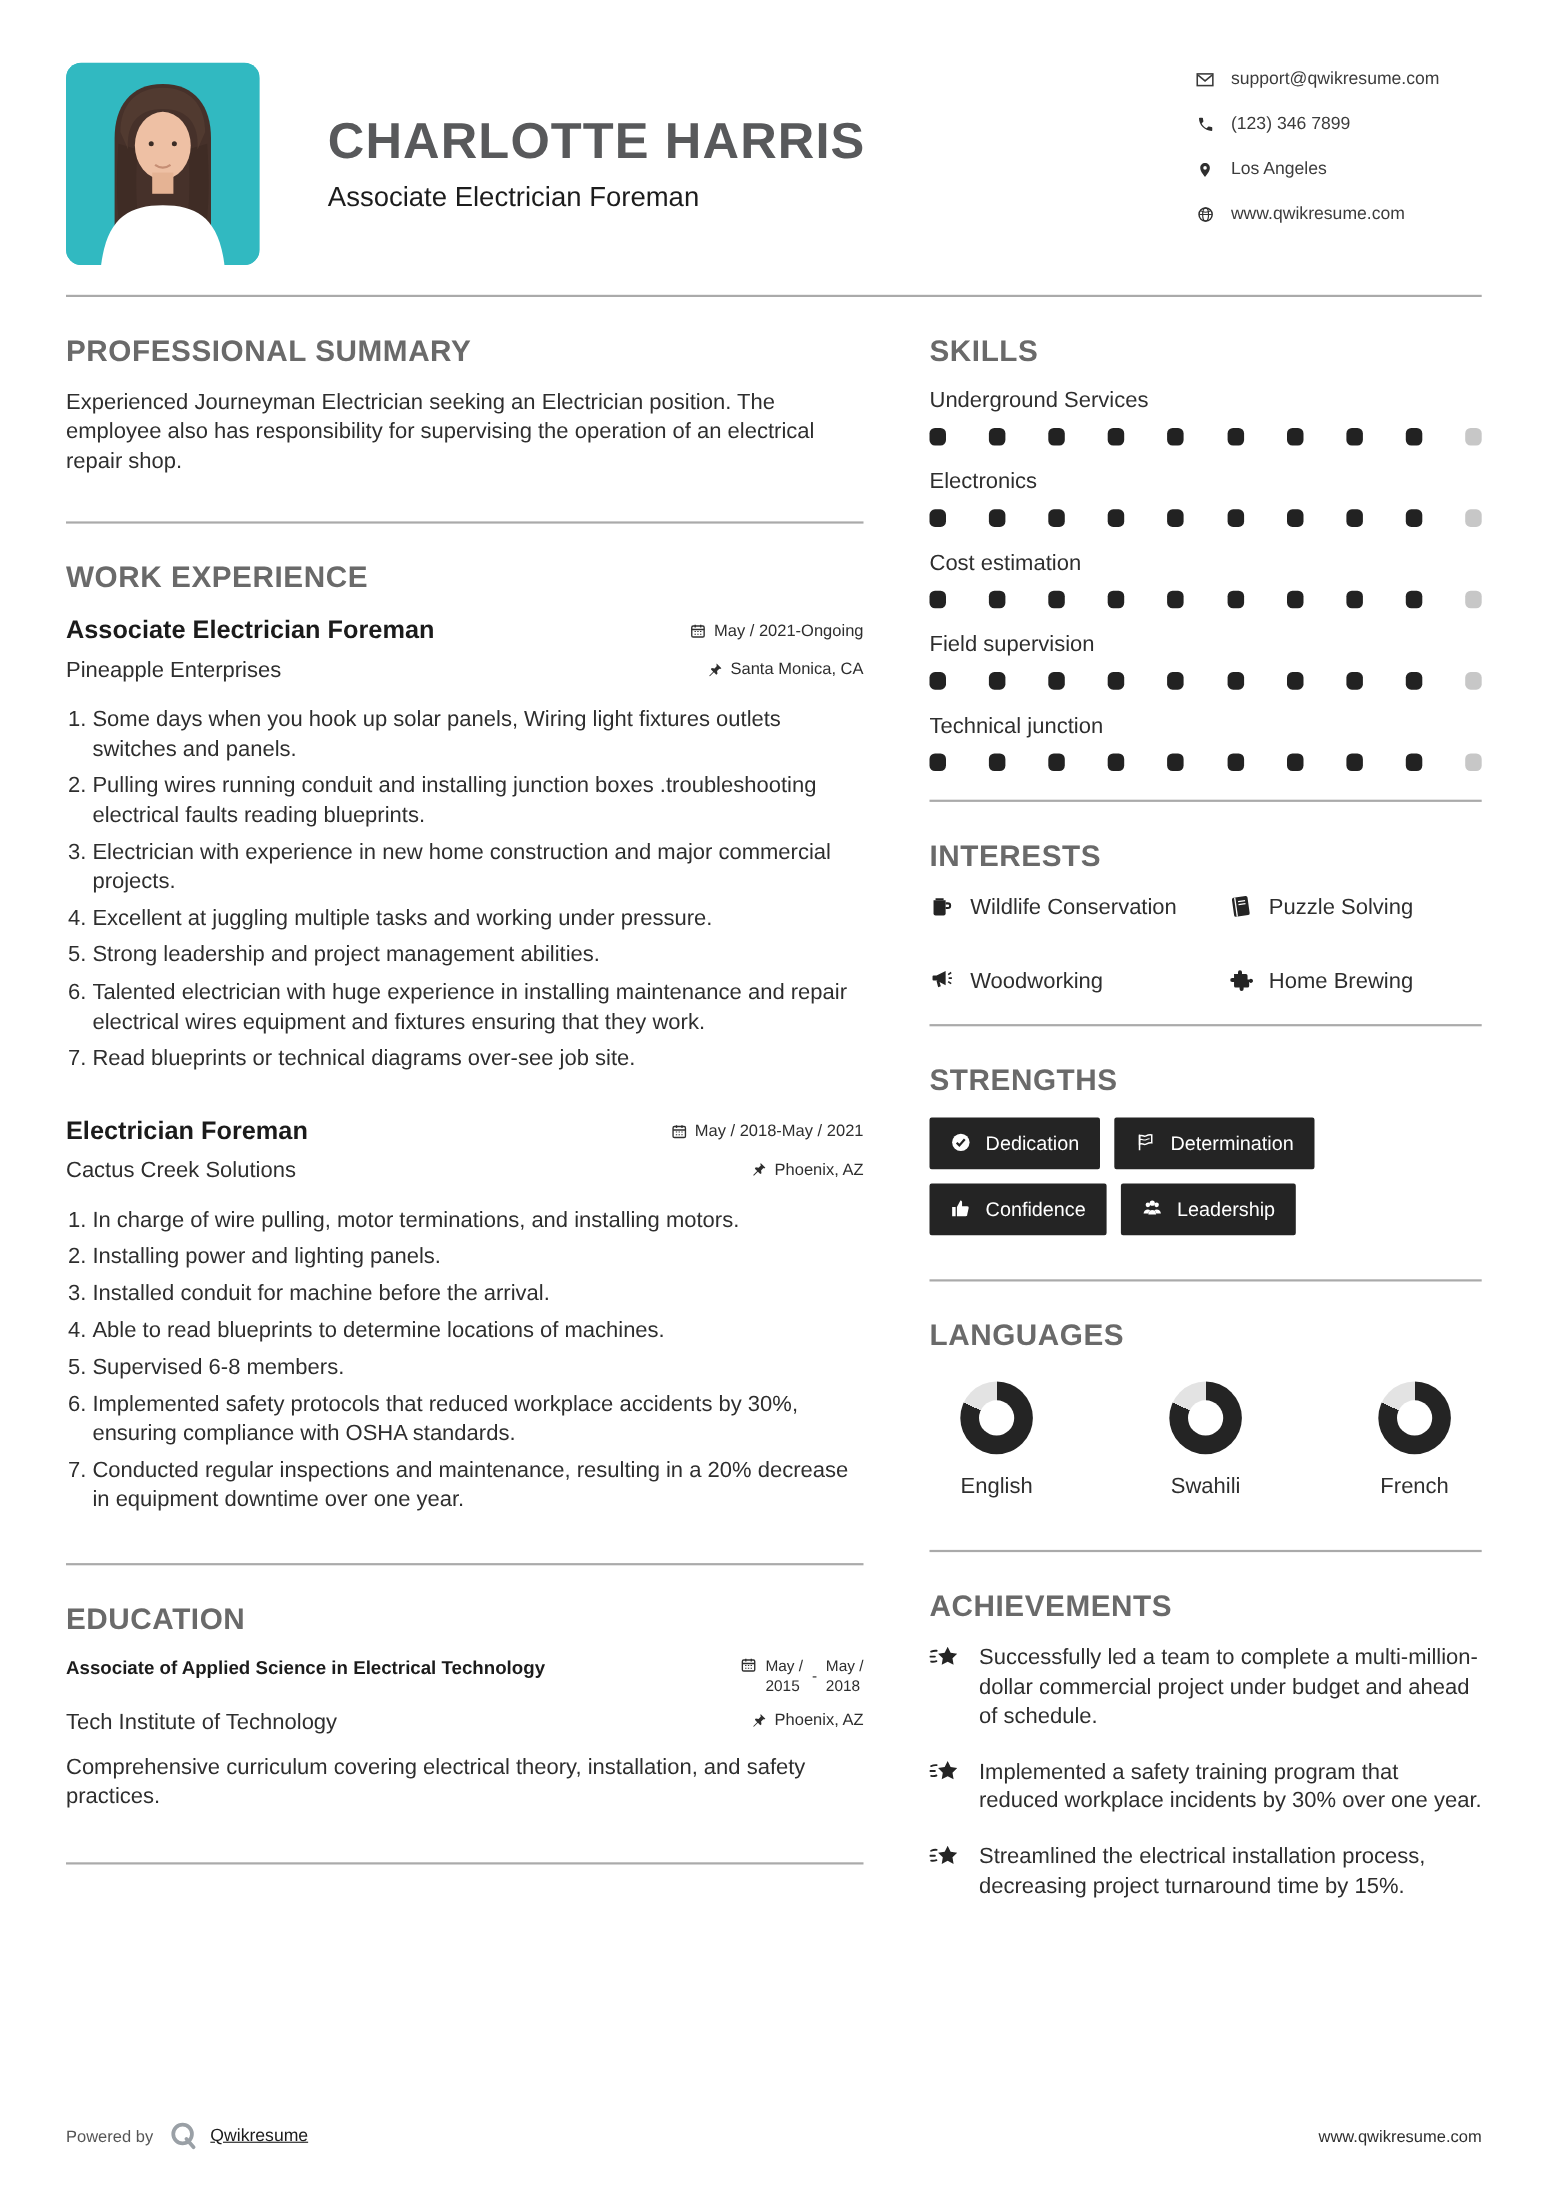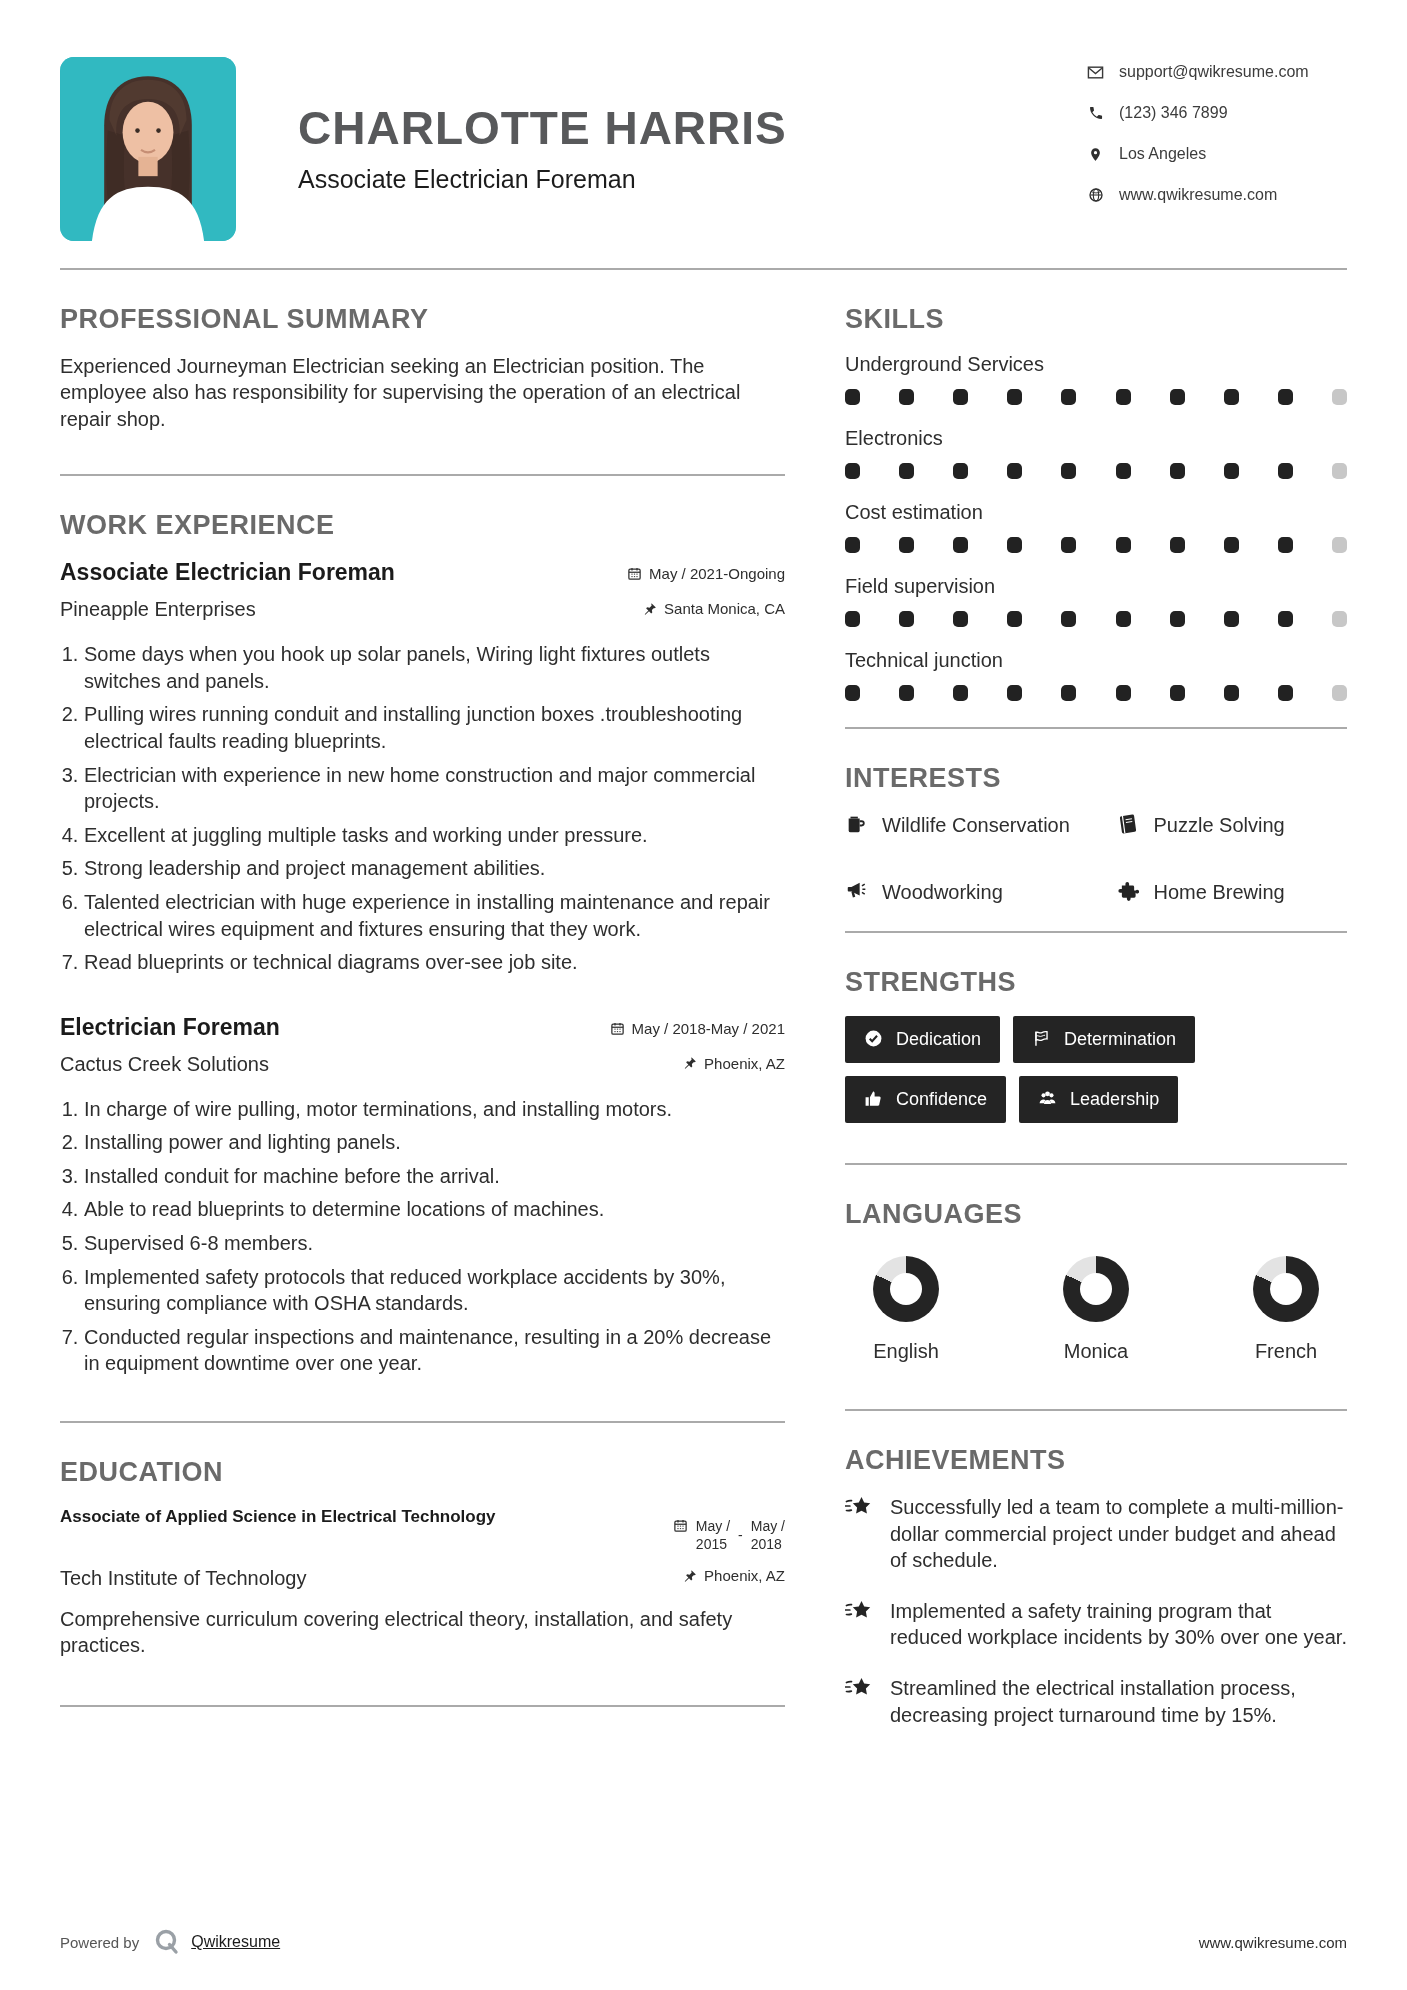--- a/index.html
+++ b/index.html
@@ -35,21 +35,21 @@
   .jobtitle { font-size:23px; font-weight:bold; color:#1b1b1b; }
   .company { font-size:20px; color:#2e2e2e; margin-top:12px; }
   .meta { font-size:15px; color:#2e2e2e; display:flex; align-items:center; gap:7px; white-space:nowrap; }
   .meta .micon { width:15px; height:15px; display:flex; align-items:center; justify-content:center; }
   .meta-date { margin-top:6px; }
   .meta-loc  { margin-top:14px; }
   ol.bullets { margin:20px 0 0 24px; }
   ol.bullets li { font-size:20px; line-height:1.33; color:#2e2e2e; margin-bottom:7px; }
   .hr-left2 { margin-top:44px; }
   .degree { font-size:17px; font-weight:bold; color:#1b1b1b; width:460px; line-height:1.3; }
-  .edu-dates { display:flex; gap:8px; font-size:14px; color:#2e2e2e; margin-top:12px; align-items:flex-start; }
+  .edu-dates { display:flex; gap:8px; font-size:14px; color:#2e2e2e; margin-top:0; align-items:flex-start; }
   .edu-dates .col { display:flex; flex-direction:column; line-height:1.25; text-align:left; }
   .edu-dates .sep { padding-top:9px; }
   .school { font-size:20px; color:#2e2e2e; margin-top:14px; }
   .edu-desc { font-size:20px; line-height:1.32; margin-top:16px; color:#2e2e2e; }
   .hr-left3 { margin-top:46px; }
   
   .skill { margin-bottom:22px; }
   .skill-label { font-size:20px; color:#2e2e2e; margin-bottom:13px; }
   .skill-dots { display:flex; justify-content:space-between; }
   .skill-dots .dot { width:15px; height:16px; border-radius:5px; background:#222222; }
@@ -447,21 +447,21 @@
       <hr class="hr hr-right" style="margin-top:40px;">
 
       <div class="section-heading">LANGUAGES</div>
       <div class="langs">
         <div class="lang">
           <div class="donut" style="background: conic-gradient(rgb(36, 36, 36) 0deg, rgb(36, 36, 36) 82%, rgb(227, 227, 227) 82%, rgb(227, 227, 227) 100%);"></div>
           <div class="lang-label">English</div>
         </div>
         <div class="lang">
           <div class="donut" style="background: conic-gradient(rgb(36, 36, 36) 0deg, rgb(36, 36, 36) 82%, rgb(227, 227, 227) 82%, rgb(227, 227, 227) 100%);"></div>
-          <div class="lang-label">Monica</div>
+          <div class="lang-label">Swahili</div>
         </div>
         <div class="lang">
           <div class="donut" style="background: conic-gradient(rgb(36, 36, 36) 0deg, rgb(36, 36, 36) 82%, rgb(227, 227, 227) 82%, rgb(227, 227, 227) 100%);"></div>
           <div class="lang-label">French</div>
         </div>
       </div>
 
       <hr class="hr hr-right" style="margin-top:46px;">
 
       <div class="section-heading">ACHIEVEMENTS</div>

